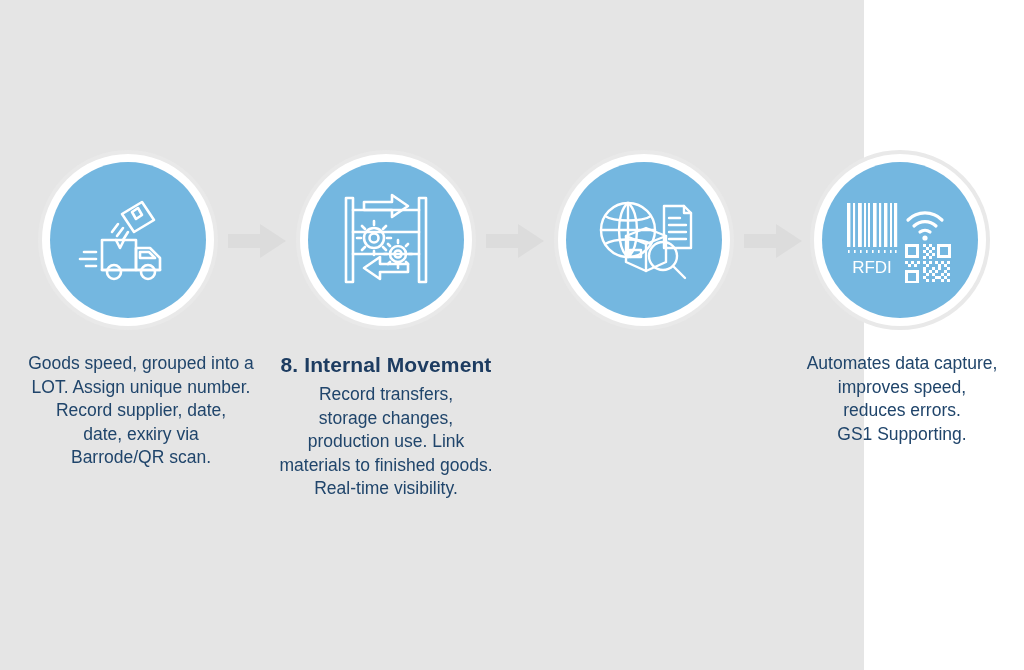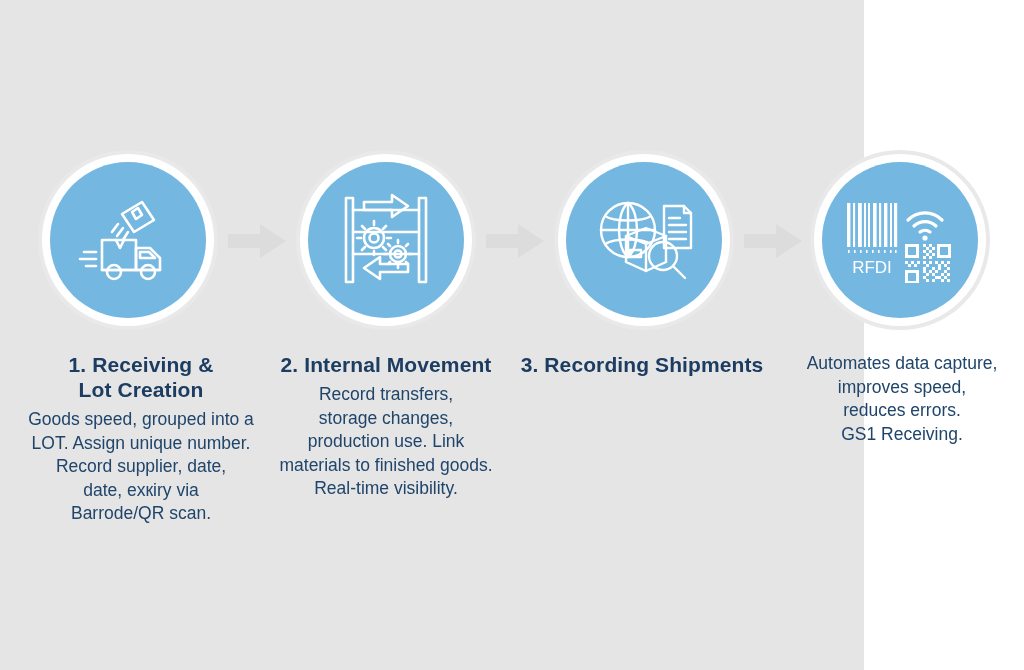--- a/index.html
+++ b/index.html
@@ -322,42 +322,39 @@
               <rect x="102" y="82" width="3" height="3"></rect>
             </g>
           </svg>
         </span>
       </div>
     </div>
 
   </div>
 
   <div class="col col-1">
-    <p class="col-title">1. Receiving &amp;
-Lot Creation</p>
     <p class="col-body">Goods speed, grouped into a
 LOT. Assign unique number.
 Record supplier, date,
 date, exкiry via
 Barrode/QR scan.</p>
   </div>
 
   <div class="col col-2">
-    <p class="col-title">2. Internal Movement</p>
+    <p class="col-title">8. Internal Movement</p>
     <p class="col-body">Record transfers,
 storage changes,
 production use. Link
 materials to finished goods.
 Real-time visibility.</p>
   </div>
 
   <div class="col col-3">
-    <p class="col-title">3. Recording Shipments</p>
   </div>
 
   <div class="col col-4">
     <p class="col-body">Automates data capture,
 improves speed,
 reduces errors.
-GS1 Receiving.</p>
+GS1 Supporting.</p>
   </div>
 
 </div>
 
 </body></html>

